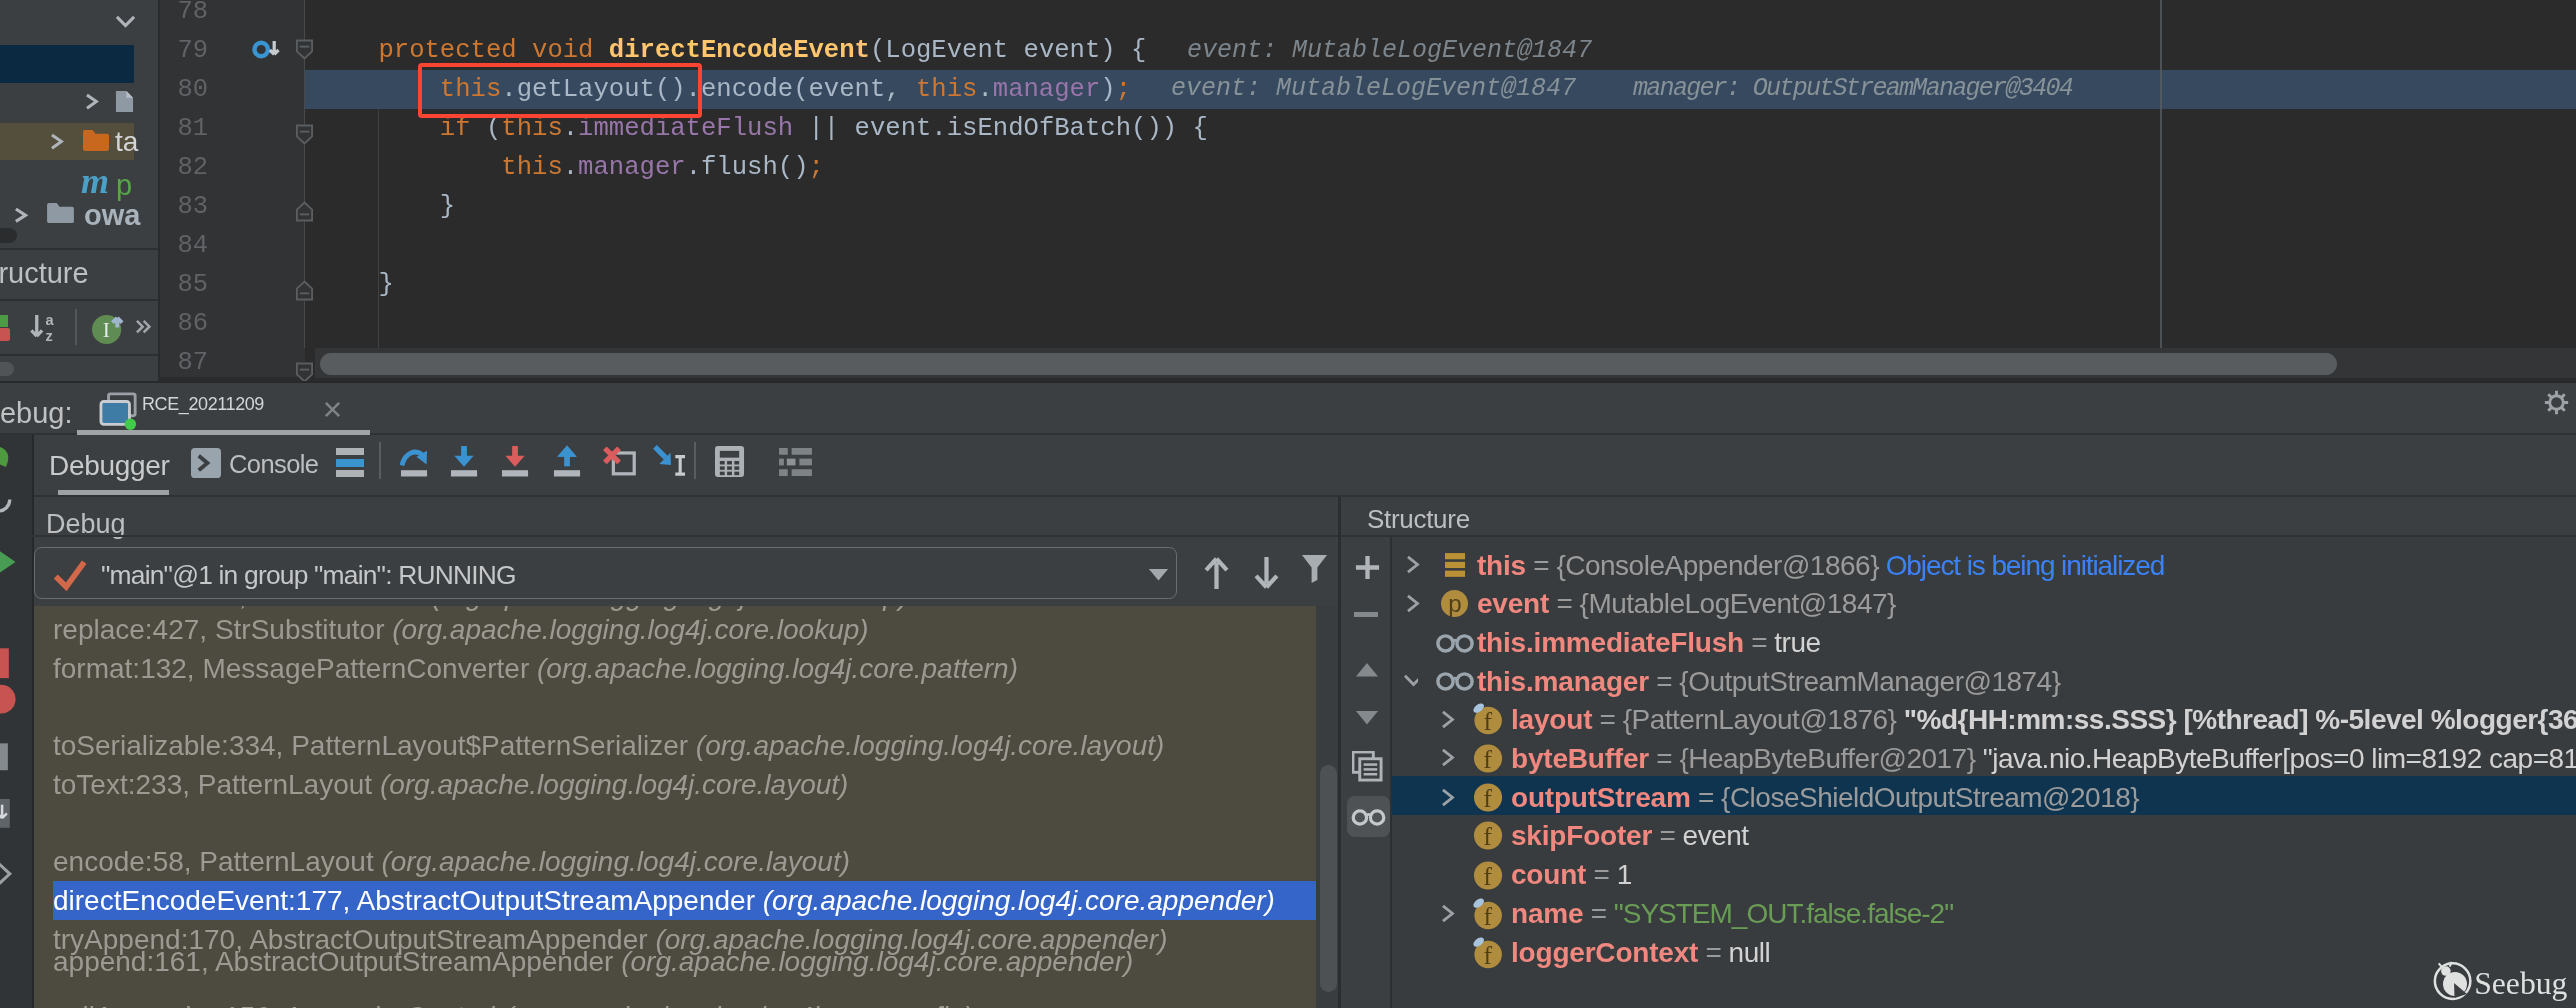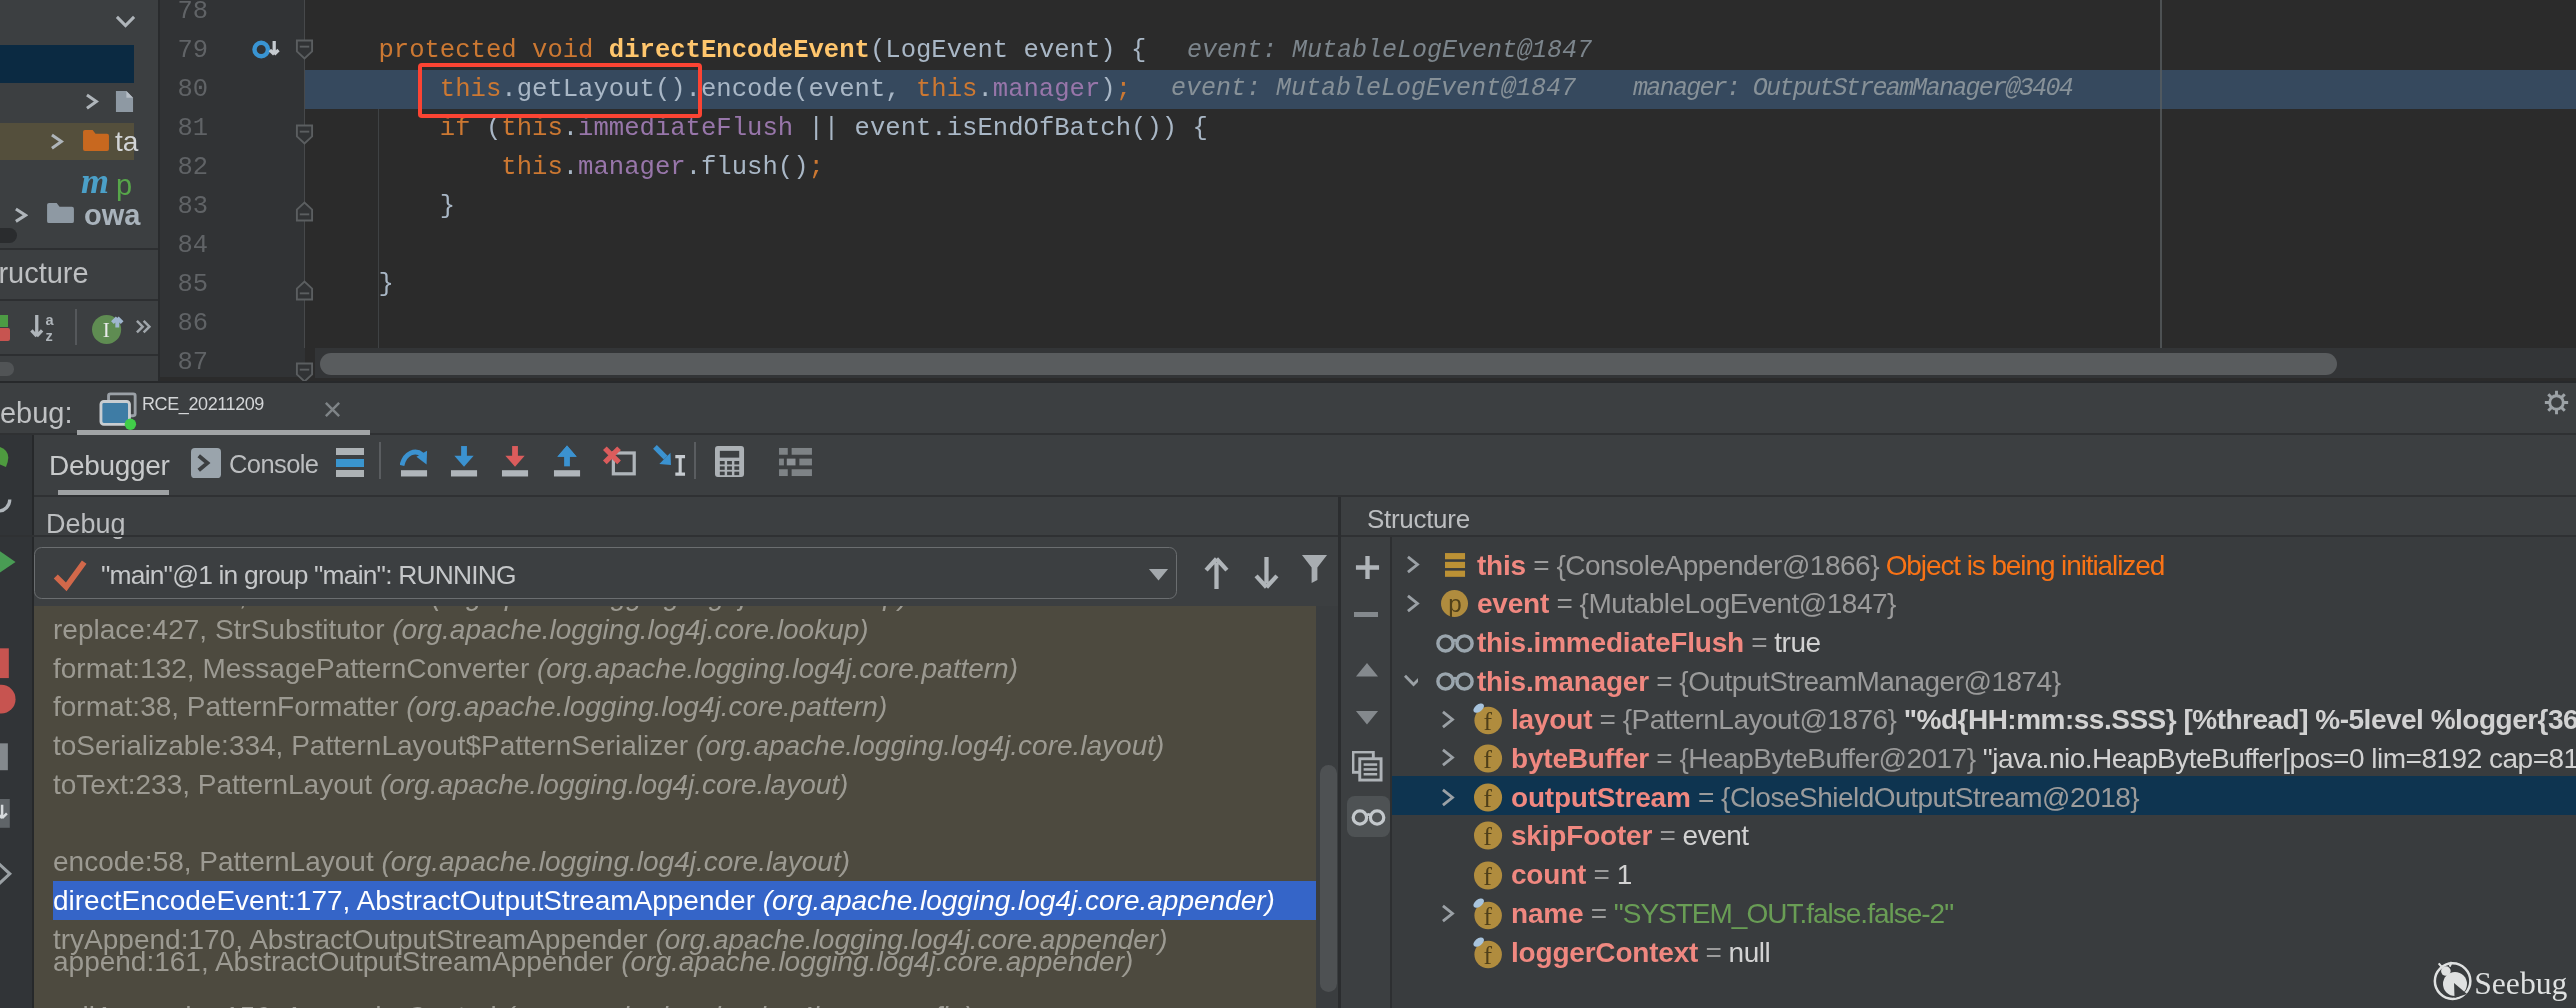--- a/index.html
+++ b/index.html
@@ -263,21 +263,20 @@
 <svg class="abs" style="left:1301px;top:553px" width="27" height="32" viewBox="0 0 28 33">
       <path d="M1,2 H27 L17,15 V28 L11,31 V15 Z" fill="#a8adb1"></path>
     </svg>
 
 
 <div class="abs" style="left:34px;top:606px;width:1282px;height:402px;background:#4d4a3f;overflow:hidden" id="frames">
 <style>.fr{position:absolute;left:19px;height:39px;line-height:39px;font-size:28px;color:#9c9a92;white-space:pre;width:1345px}.fr i{font-style:italic}</style>
 <div class="fr" style="top:-30px">substitute:1115, StrSubstitutor <i>(org.apache.logging.log4j.core.lookup)</i></div>
 <div class="fr" style="top:3.9px">replace:427, StrSubstitutor <i>(org.apache.logging.log4j.core.lookup)</i></div>
 <div class="fr" style="top:43px">format:132, MessagePatternConverter <i>(org.apache.logging.log4j.core.pattern)</i></div>
-<div class="fr" style="top:81px">format:38, PatternFormatter <i>(org.apache.logging.log4j.core.pattern)</i></div>
 <div class="fr" style="top:120px">toSerializable:334, PatternLayout$PatternSerializer <i>(org.apache.logging.log4j.core.layout)</i></div>
 <div class="fr" style="top:159px">toText:233, PatternLayout <i>(org.apache.logging.log4j.core.layout)</i></div>
 <div class="fr" style="top:236px">encode:58, PatternLayout <i>(org.apache.logging.log4j.core.layout)</i></div>
 <div class="fr" style="top:275px;background:#3565c8;color:#ffffff;width:1297px">directEncodeEvent:177, AbstractOutputStreamAppender <i>(org.apache.logging.log4j.core.appender)</i></div>
 <div class="fr" style="top:314px">tryAppend:170, AbstractOutputStreamAppender <i>(org.apache.logging.log4j.core.appender)</i></div>
 <div class="fr" style="top:336px">append:161, AbstractOutputStreamAppender <i>(org.apache.logging.log4j.core.appender)</i></div>
 <div class="fr" style="top:391px">callAppender:156, AppenderControl <i>(org.apache.logging.log4j.core.config)</i></div>
 </div>
 
 <div class="abs" style="left:1316px;top:606px;width:22px;height:402px;background:#3a3d3f"></div>
@@ -316,21 +315,21 @@
   <path d="M16,9 Q18,6.5 20,9" stroke="#c3c8cc" stroke-width="3" fill="none"></path>
 </svg>
 
 
 <div class="abs" style="left:1392px;top:537px;width:1184px;height:472px;overflow:hidden" id="vars">
 <style>
 .vr{position:absolute;left:0;height:39px;line-height:39px;font-size:28px;color:#9b9b9b;white-space:pre;width:1345px}
 .vn{color:#f08880;font-weight:bold;letter-spacing:-0.2px}
 .vw{color:#d2d2d2;letter-spacing:-0.5px;font-weight:normal}
 .vg{color:#9b9b9b;letter-spacing:-0.5px;font-weight:normal}
-.vred{color:#f97316;font-weight:normal;letter-spacing:-1.1px}
+.vred{color:#3b82f6;font-weight:normal;letter-spacing:-1.1px}
 .vgrn{color:#699d55;letter-spacing:-1px;font-weight:normal}
 .chev{position:absolute;width:15.4px;height:19px}
 </style>
 <div class="abs" style="left:0;top:239px;width:1184px;height:39px;background:#0e3450"></div>
 <div class="vr" style="top:8.5px"><span style="position:absolute;left:85px" class="vn">this<span class="vg"> = </span><span class="vg">{ConsoleAppender@1866}</span><span class="vred"> Object is being initialized</span></span></div>
 <div class="vr" style="top:47px"><span style="position:absolute;left:85px" class="vn">event<span class="vg"> = </span><span class="vg">{MutableLogEvent@1847}</span></span></div>
 <div class="vr" style="top:86px"><span style="position:absolute;left:85px" class="vn">this.immediateFlush<span class="vg"> = </span><span class="vw">true</span></span></div>
 <div class="vr" style="top:125px"><span style="position:absolute;left:85px" class="vn">this.manager<span class="vg"> = </span><span class="vg">{OutputStreamManager@1874}</span></span></div>
 <div class="vr" style="top:163px"><span style="position:absolute;left:119px" class="vn">layout<span class="vg"> = </span><span class="vg">{PatternLayout@1876} </span><span class="vw" style="font-weight:bold">"%d{HH:mm:ss.SSS} [%thread] %-5level %logger{36} - %</span></span></div>
 <div class="vr" style="top:202px"><span style="position:absolute;left:119px" class="vn">byteBuffer<span class="vg"> = </span><span class="vg">{HeapByteBuffer@2017} </span><span class="vw">"java.nio.HeapByteBuffer[pos=0 lim=8192 cap=819</span></span></div>

